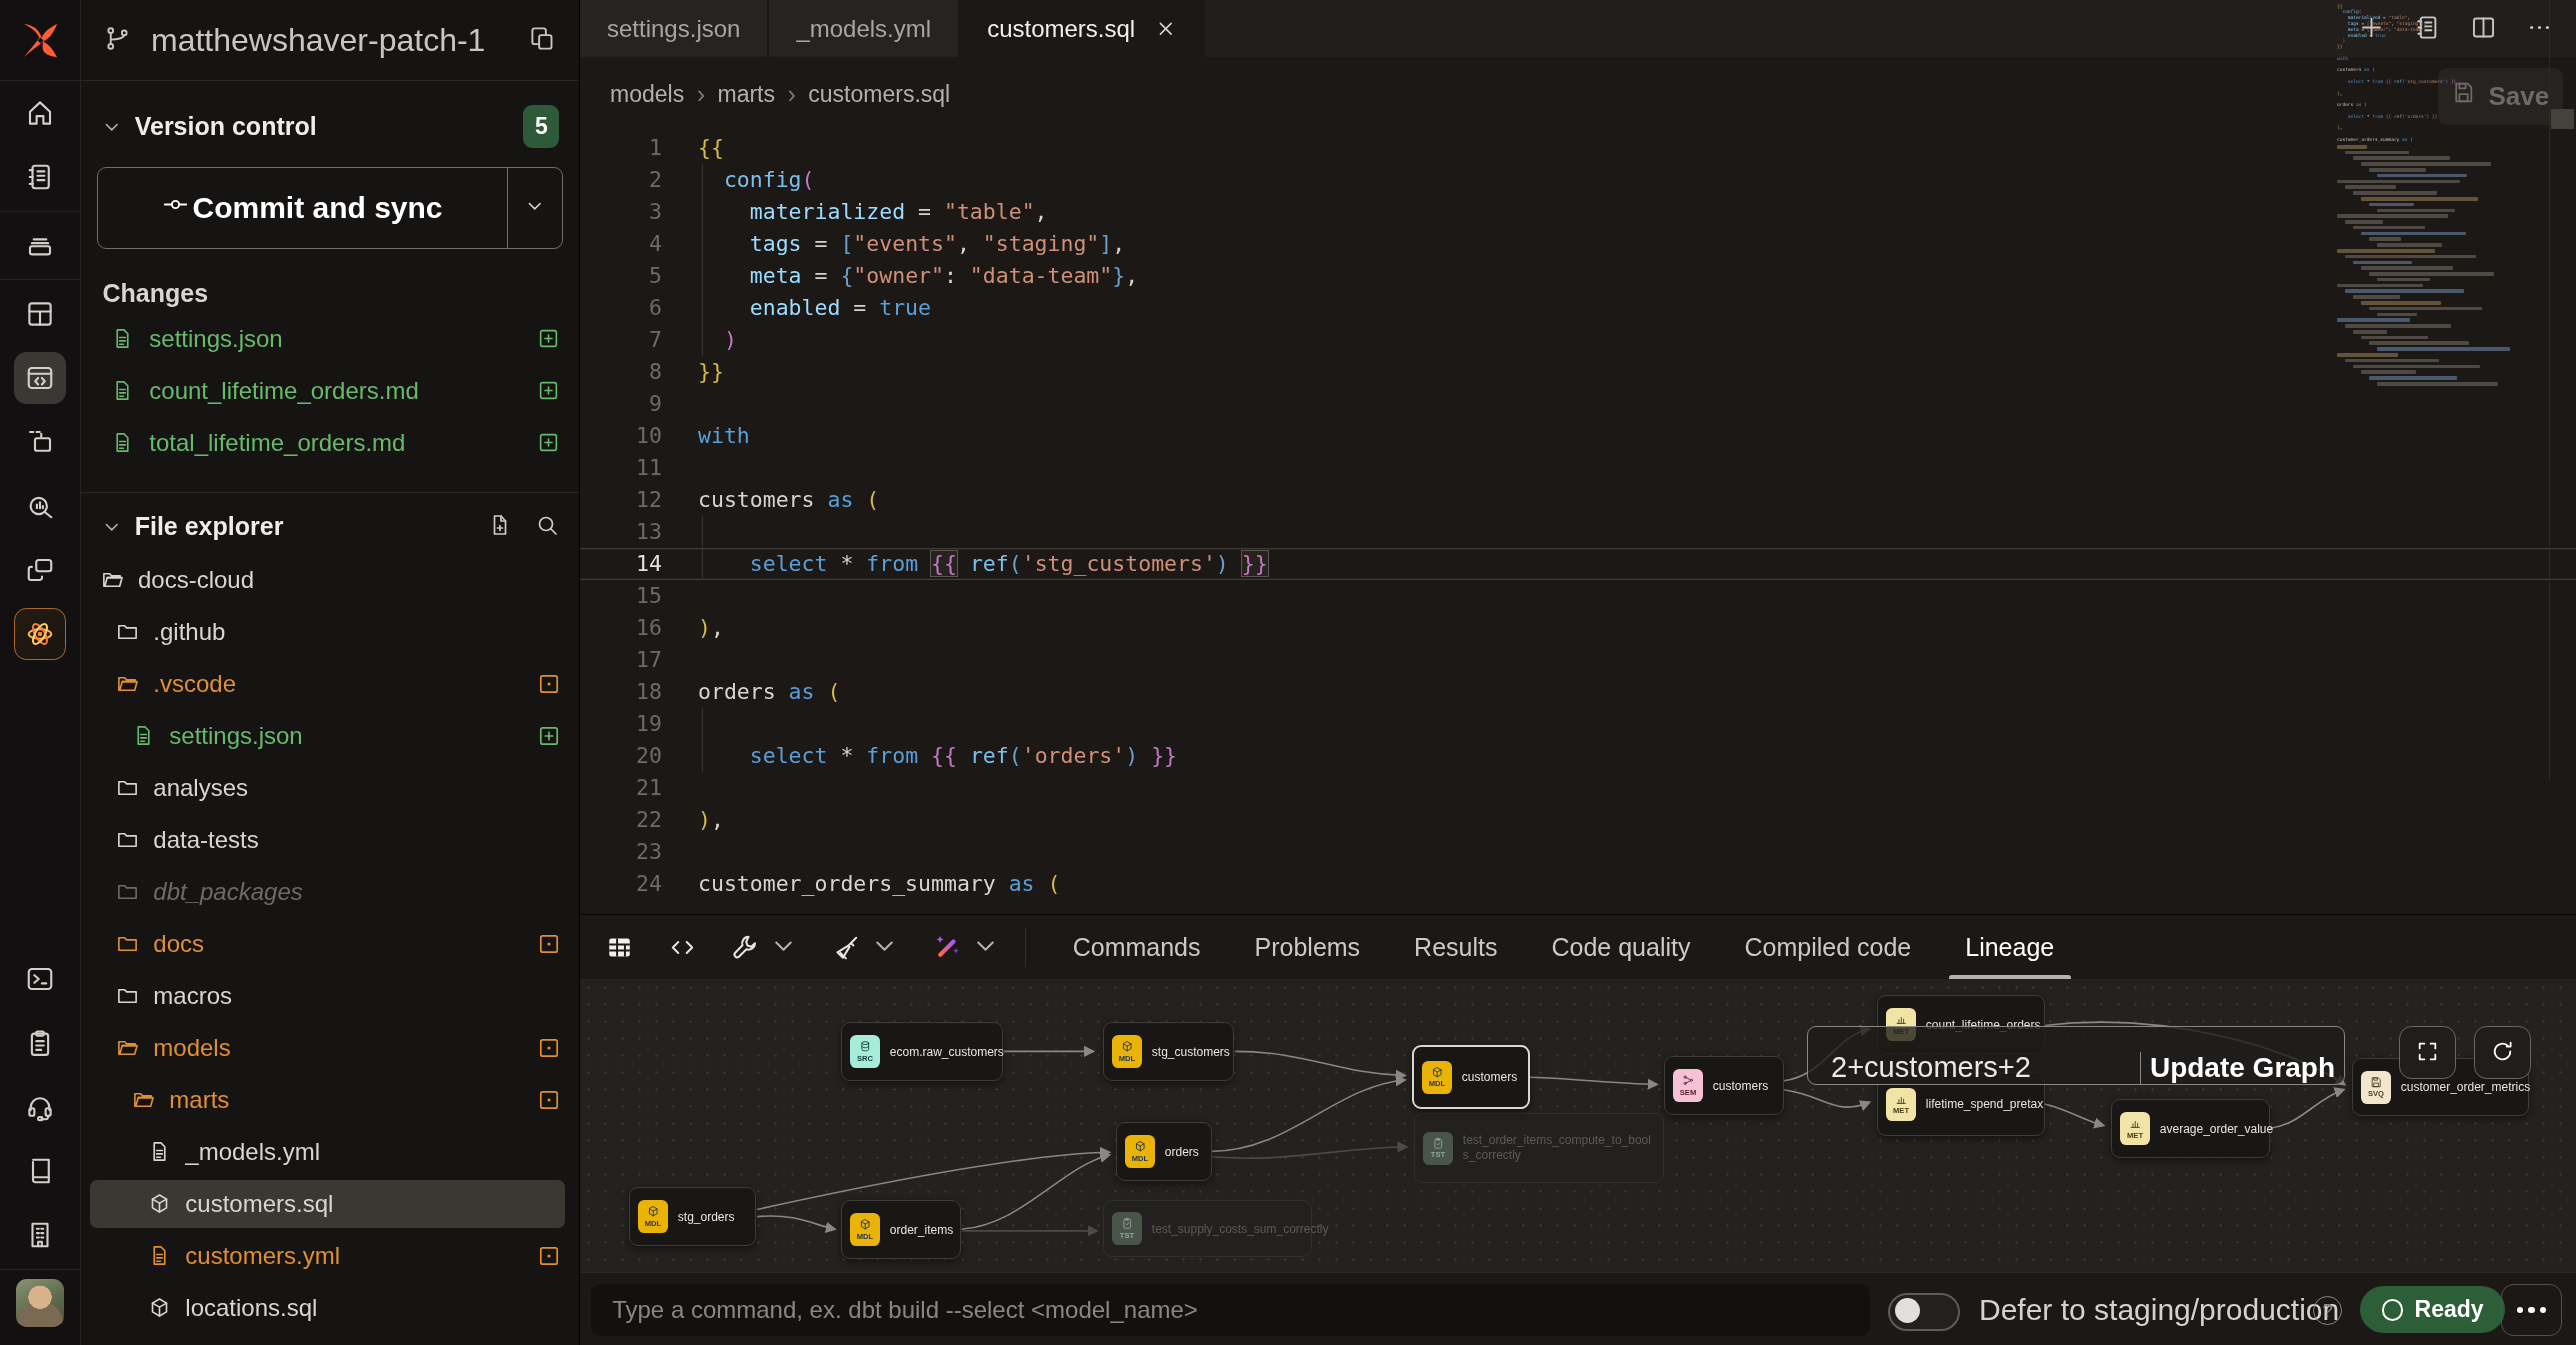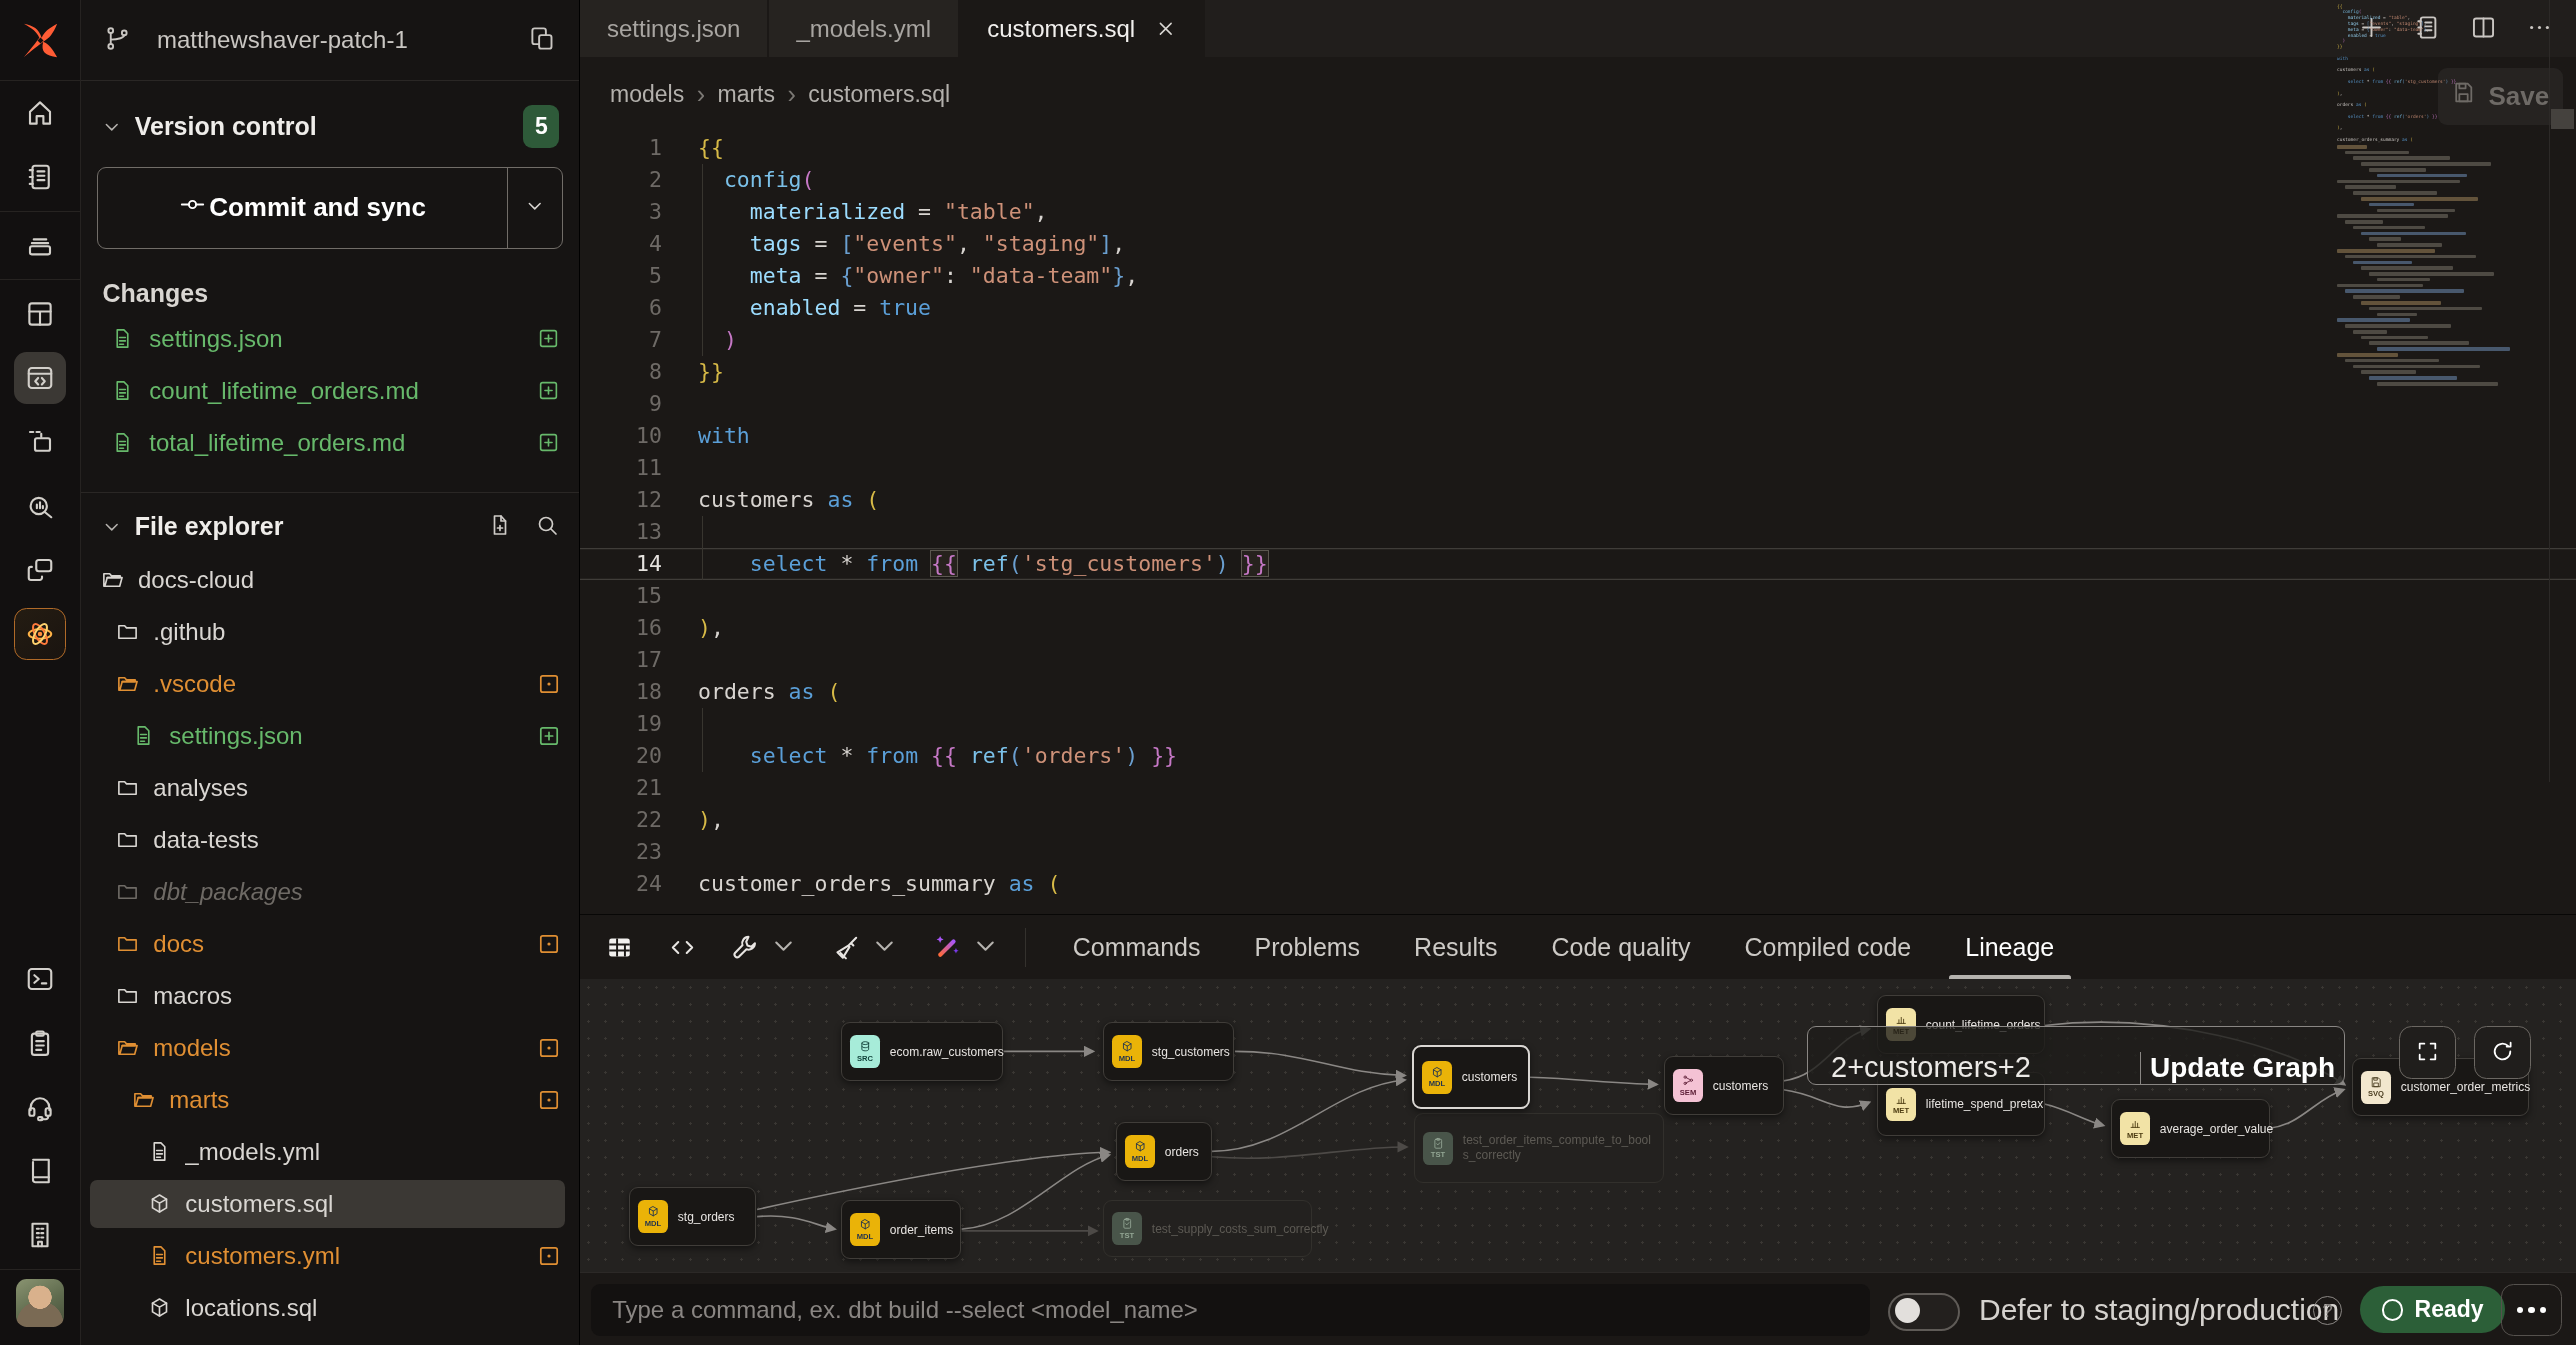--- a/index.html
+++ b/index.html
@@ -21,28 +21,28 @@
   #rail-bottom { position:absolute; bottom:0; left:0; width:80px; padding-bottom:7.2px; }
   .avatar { width:48px; height:48px; border-radius:10.7px; margin:9px auto 10.7px;
     background: radial-gradient(circle at 50% 38%, #d9b18c 0 30%, transparent 31%),
                 radial-gradient(circle at 50% 95%, #7a6a54 0 45%, transparent 46%),
                 linear-gradient(150deg,#8a9471 0%, #5f6b4e 55%, #474f3a 100%); }
 
   
   #sidebar { position:absolute; left:81px; top:0; width:499px; height:1345px; background:#161413; border-right:0.9px solid #000; }
   #proj-header { height:81px; display:flex; align-items:center; padding:0 23px; border-bottom:0.9px solid #2a2725; color:#c9c6c2; }
   #proj-header svg { width:27px; height:27px; flex:none; }
-  #proj-name { font-size:24px; margin-left:26px; flex:1 1 auto; white-space:nowrap; overflow:hidden; }
+  #proj-name { font-size:32px; margin-left:20px; flex:1 1 auto; white-space:nowrap; overflow:hidden; }
   .sec-header { display:flex; align-items:center; padding:0 19.7px; color:#efedea; }
   .sec-header .chev { width:21.5px; height:21.5px; color:#b5b2ae; flex:none; }
   .sec-title { font-size:25px; font-weight:700; margin-left:12.5px; flex:1; }
   #vc-header { height:41px; margin-top:25px; }
   #vc-badge { min-width:36px; height:43px; padding:0 9px; background:#2e5a39; color:#fff; border-radius:9px; font-size:23px; font-weight:700; display:flex; align-items:center; justify-content:center; }
   #commit-btn { margin:19.7px 16px 0; height:82px; border:1.8px solid #716d68; border-radius:9px; display:flex; align-items:stretch; color:#fff; }
-  #commit-main { flex:1; display:flex; align-items:center; justify-content:center; gap:3px; font-size:26px; font-weight:600; }
+  #commit-main { flex:1; display:flex; align-items:center; justify-content:center; gap:3px; font-size:30px; font-weight:600; }
   #commit-main svg { width:27px; height:27px; }
   #commit-caret { width:55px; border-left:1.8px solid #716d68; display:flex; align-items:center; justify-content:center; color:#d9d6d2; }
   #commit-caret svg { width:21.5px; height:21.5px; }
   #changes-title { font-size:25px; font-weight:700; margin:30px 0 5.4px 21.5px; }
   .chg-row { height:52px; display:flex; align-items:center; padding:0 18px 0 30px; color:#67b96b; }
   .chg-row svg { width:23px; height:23px; flex:none; }
   .chg-label { font-size:24px; margin-left:14.3px; flex:1; white-space:nowrap; overflow:hidden; }
   .chg-badge { width:24px; height:24px; color:#67b96b; flex:none; }
   #side-div { height:0.9px; background:#2a2725; margin-top:23px; }
   #fe-header { height:43px; margin-top:12.5px; }

